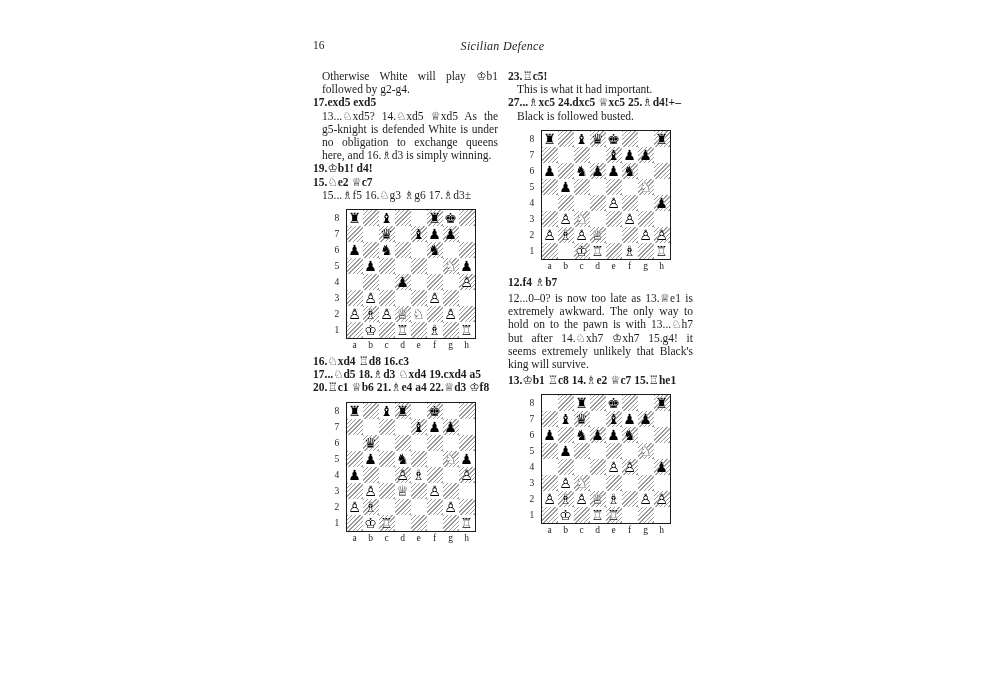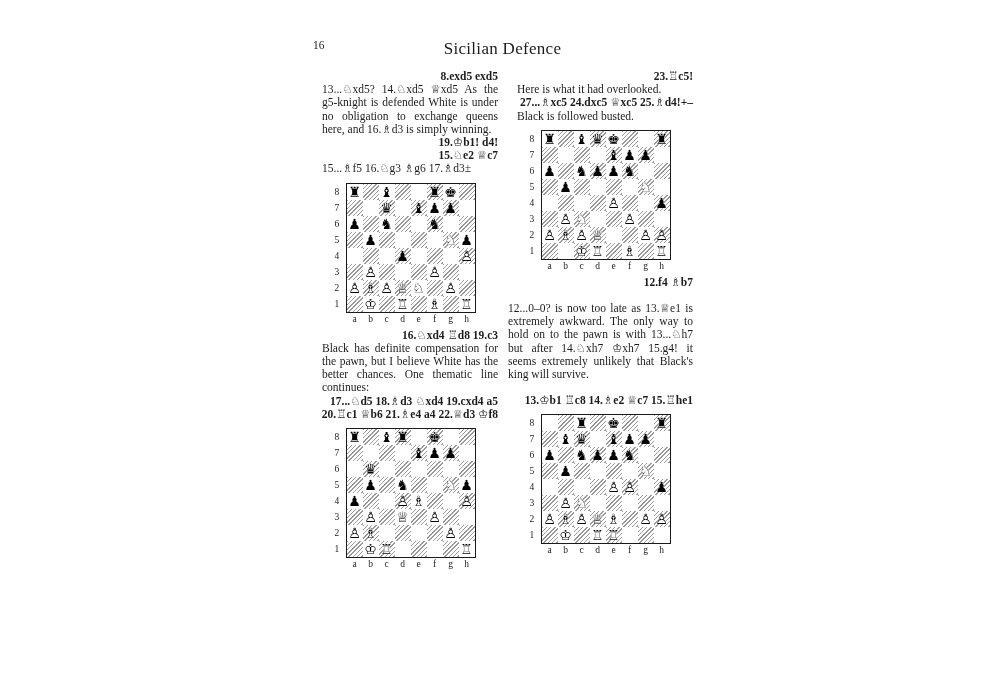--- a/index.html
+++ b/index.html
@@ -2,35 +2,35 @@
 <html><head>
 <meta charset="utf-8">
 <style>
   html,body { margin:0; padding:0; background:#fff; }
   .page {
     position:relative; width:1000px; height:675px; background:#ffffff;
     font-family:"Liberation Serif","DejaVu Sans",serif; color:#1c1c1c;
     overflow:hidden;
   }
   .page-number { position:absolute; left:313px; top:39px; font-size:11.5px; }
-  .running-title { position:absolute; left:313px; top:39px; width:379px; text-align:center; font-size:17px; letter-spacing:.3px; }
+  .running-title { position:absolute; left:313px; top:39px; width:379px; text-align:center; font-size:12px; letter-spacing:.3px;font-style:italic; }
 
   .column {
     position:absolute; top:70px; width:185px;
     font-size:11.5px; line-height:13.2px; text-align:justify;
   }
   .column.left  { left:313px; }
   .column.right { left:508px; }
 
   .column p { margin:0; }
-  p.move  { font-weight:bold; text-align:right; }
+  p.move  { font-weight:bold; text-align:left; }
   p.block { padding-left:9px; }
   p.indent{ text-indent:9px; }
   p.flush { }
-  p.gap   { margin-top:13px; }
+  p.gap   { margin-top:3px; }
 
   
   .diagram { width:142px; margin:7px auto 4px; }
   .diag-body { display:flex; }
   .rank-labels { display:flex; flex-direction:column; justify-content:center; }
   .rank-label { width:11px; height:16px; line-height:16px; font-size:9.5px; text-align:left; }
   .board { border:1px solid #1a1a1a; background:#fff; }
   .diag-row { display:flex; }
   .sq { width:16px; height:16px; position:relative; }
   .sq.dark {
@@ -45,21 +45,22 @@
   .pc .under { color:#ffffff; text-shadow:0 0 1px #fff, 0 0 1px #fff; }
   .pc .over  { color:#000000; }
 </style>
 </head>
 <body>
 
 <div class="page">
   <div class="page-number">16</div>
   <div class="running-title">Sicilian Defence</div>
   <div class="column left" id="col-left">
-      <p class="move ">8.exd5 exd5</p>
+      <p class="block">Otherwise White will play ♔b1 followed by g2-g4.</p>
+      <p class="move ">17.exd5 exd5</p>
       <p class="block">13...♘xd5? 14.♘xd5 ♕xd5 As the g5-knight is defended White is under no obligation to exchange queens here, and 16.♗d3 is simply winning.</p>
       <p class="move ">19.♔b1! d4!</p>
       <p class="move ">15.♘e2 ♕c7</p>
       <p class="block">15...♗f5 16.♘g3 ♗g6 17.♗d3±</p>
       <div class="diagram">
         <div class="diag-body">
           <div class="rank-labels">
             <div class="rank-label">8</div>
             <div class="rank-label">7</div>
             <div class="rank-label">6</div>
@@ -296,22 +297,21 @@
           <div class="file-label">a</div>
           <div class="file-label">b</div>
           <div class="file-label">c</div>
           <div class="file-label">d</div>
           <div class="file-label">e</div>
           <div class="file-label">f</div>
           <div class="file-label">g</div>
           <div class="file-label">h</div>
         </div>
       </div>
-      <p class="move ">16.♘xd4 ♖d8 19.c3</p>
-      <p class="block">Black has definite compensation for the pawn, but I believe White has the better chances. One thematic line continues:</p>
+      <p class="move ">16.♘xd4 ♖d8 16.c3</p>
       <p class="move ">17...♘d5 18.♗d3 ♘xd4 19.cxd4 a5</p>
       <p class="move ">20.♖c1 ♕b6 21.♗e4 a4 22.♕d3 ♔f8</p>
       <div class="diagram">
         <div class="diag-body">
           <div class="rank-labels">
             <div class="rank-label">8</div>
             <div class="rank-label">7</div>
             <div class="rank-label">6</div>
             <div class="rank-label">5</div>
             <div class="rank-label">4</div>
@@ -534,21 +534,21 @@
           <div class="file-label">d</div>
           <div class="file-label">e</div>
           <div class="file-label">f</div>
           <div class="file-label">g</div>
           <div class="file-label">h</div>
         </div>
       </div>
     </div>
   <div class="column right" id="col-right">
       <p class="move ">23.♖c5!</p>
-      <p class="block">Here is what it had overlooked.</p>
+      <p class="block">This is what it had important.</p>
       <p class="move ">27...♗xc5 24.dxc5 ♕xc5 25.♗d4!+–</p>
       <p class="block">Black is followed busted.</p>
       <div class="diagram">
         <div class="diag-body">
           <div class="rank-labels">
             <div class="rank-label">8</div>
             <div class="rank-label">7</div>
             <div class="rank-label">6</div>
             <div class="rank-label">5</div>
             <div class="rank-label">4</div>

